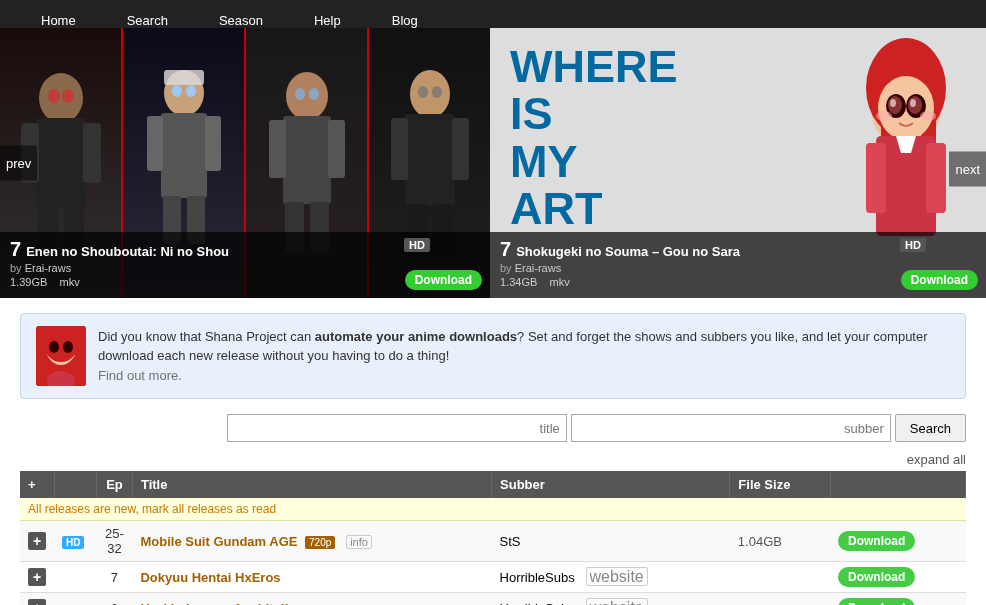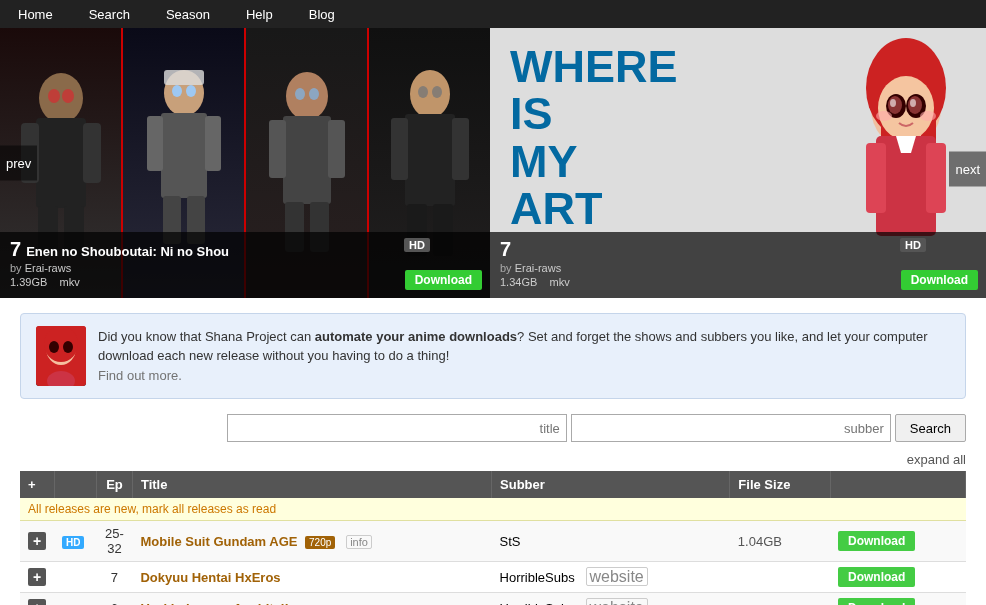--- a/index.html
+++ b/index.html
@@ -2,23 +2,24 @@
 <html><head>
   <meta charset="utf-8">
   <style>
     * { margin: 0; padding: 0; box-sizing: border-box; }
     body { font-family: Arial, sans-serif; font-size: 13px; background: #fff; width: 986px; }
 
     
     .nav-bar {
       background: #222;
       display: flex;
-      align-items: center;
+      align-items: flex-end;
       height: 28px;
-      padding: 0 0;
+      padding: 0 23px;
+      gap: 15px;
     }
     .nav-item {
       color: #fff;
       font-size: 13px;
       padding: 0 18px;
       cursor: pointer;
       text-decoration: none;
     }
 
     
@@ -220,21 +221,21 @@
       border-radius: 2px;
     }
     .dl-btn {
       background: #4c4;
       color: #fff;
       font-size: 12px;
       font-weight: bold;
       padding: 3px 10px;
       border: none;
       cursor: pointer;
-      border-radius: 2px;
+      border-radius: 10px;
       white-space: nowrap;
     }
     .ep-num { text-align: center; color: #333; }
     .title-cell { color: #333; }
     .filesize-cell { color: #555; white-space: nowrap; }
 
     
     .title-link {
       color: #a16207;
       text-decoration: none;
@@ -377,20 +378,21 @@
           <polygon points="130,108 150,108 145,125 135,125" fill="#fff"></polygon>
         </svg>
       </div>
 
       <div style="position:absolute;left:20px;top:15px;font-family:Impact,Arial Black,sans-serif;font-size:45px;font-weight:900;color:#0369a1;line-height:1.05;text-transform:uppercase;">WHERE<br>IS<br>MY<br>ART</div>
     </div>
 
     <div style="position:absolute;bottom:0;left:0;right:0;background:rgba(0,0,0,0.7);padding:6px 10px 10px 10px;">
       <div style="display:flex;align-items:baseline;gap:5px;">
         <span style="color:#fff;font-size:20px;font-weight:bold;">7</span>
+        <a href="#" style="color:#fff;font-size:13px;font-weight:bold;text-decoration:none;">Shokugeki no Souma – Gou no Sara</a>
       </div>
       <div style="color:#aaa;font-size:11px;margin-top:1px;">
         <span>by</span>
         <span style="color:#ccc;">Erai-raws</span>
       </div>
       <div style="color:#ccc;font-size:11px;margin-top:2px;">
         <span>1.34GB</span>
         &nbsp;&nbsp;
         <span>mkv</span>
       </div>

